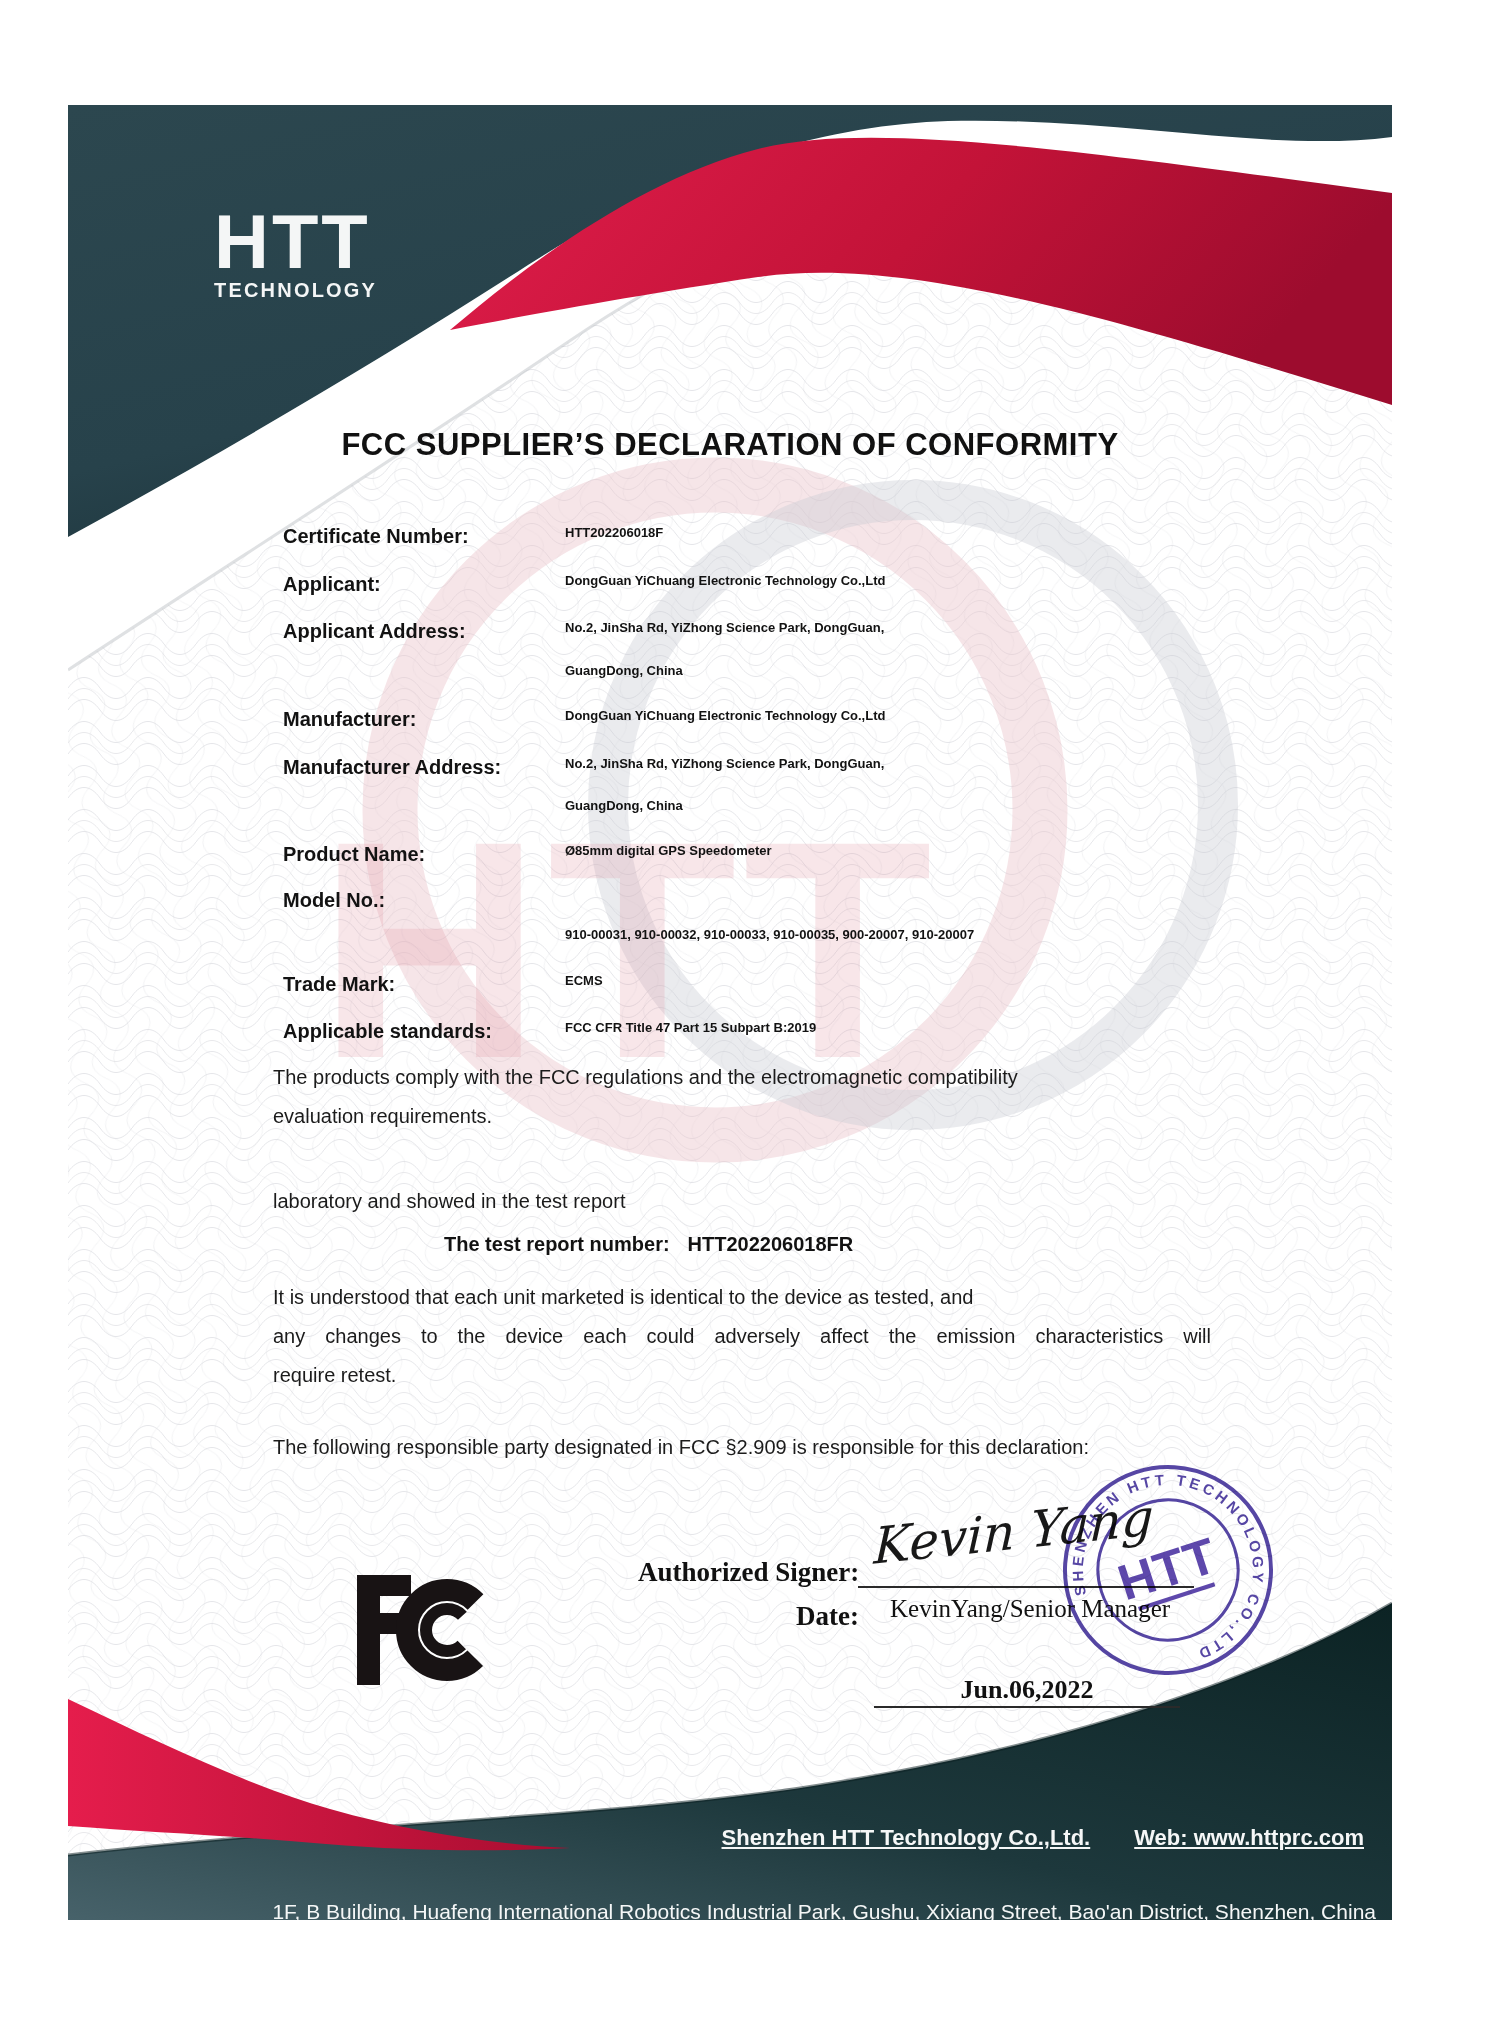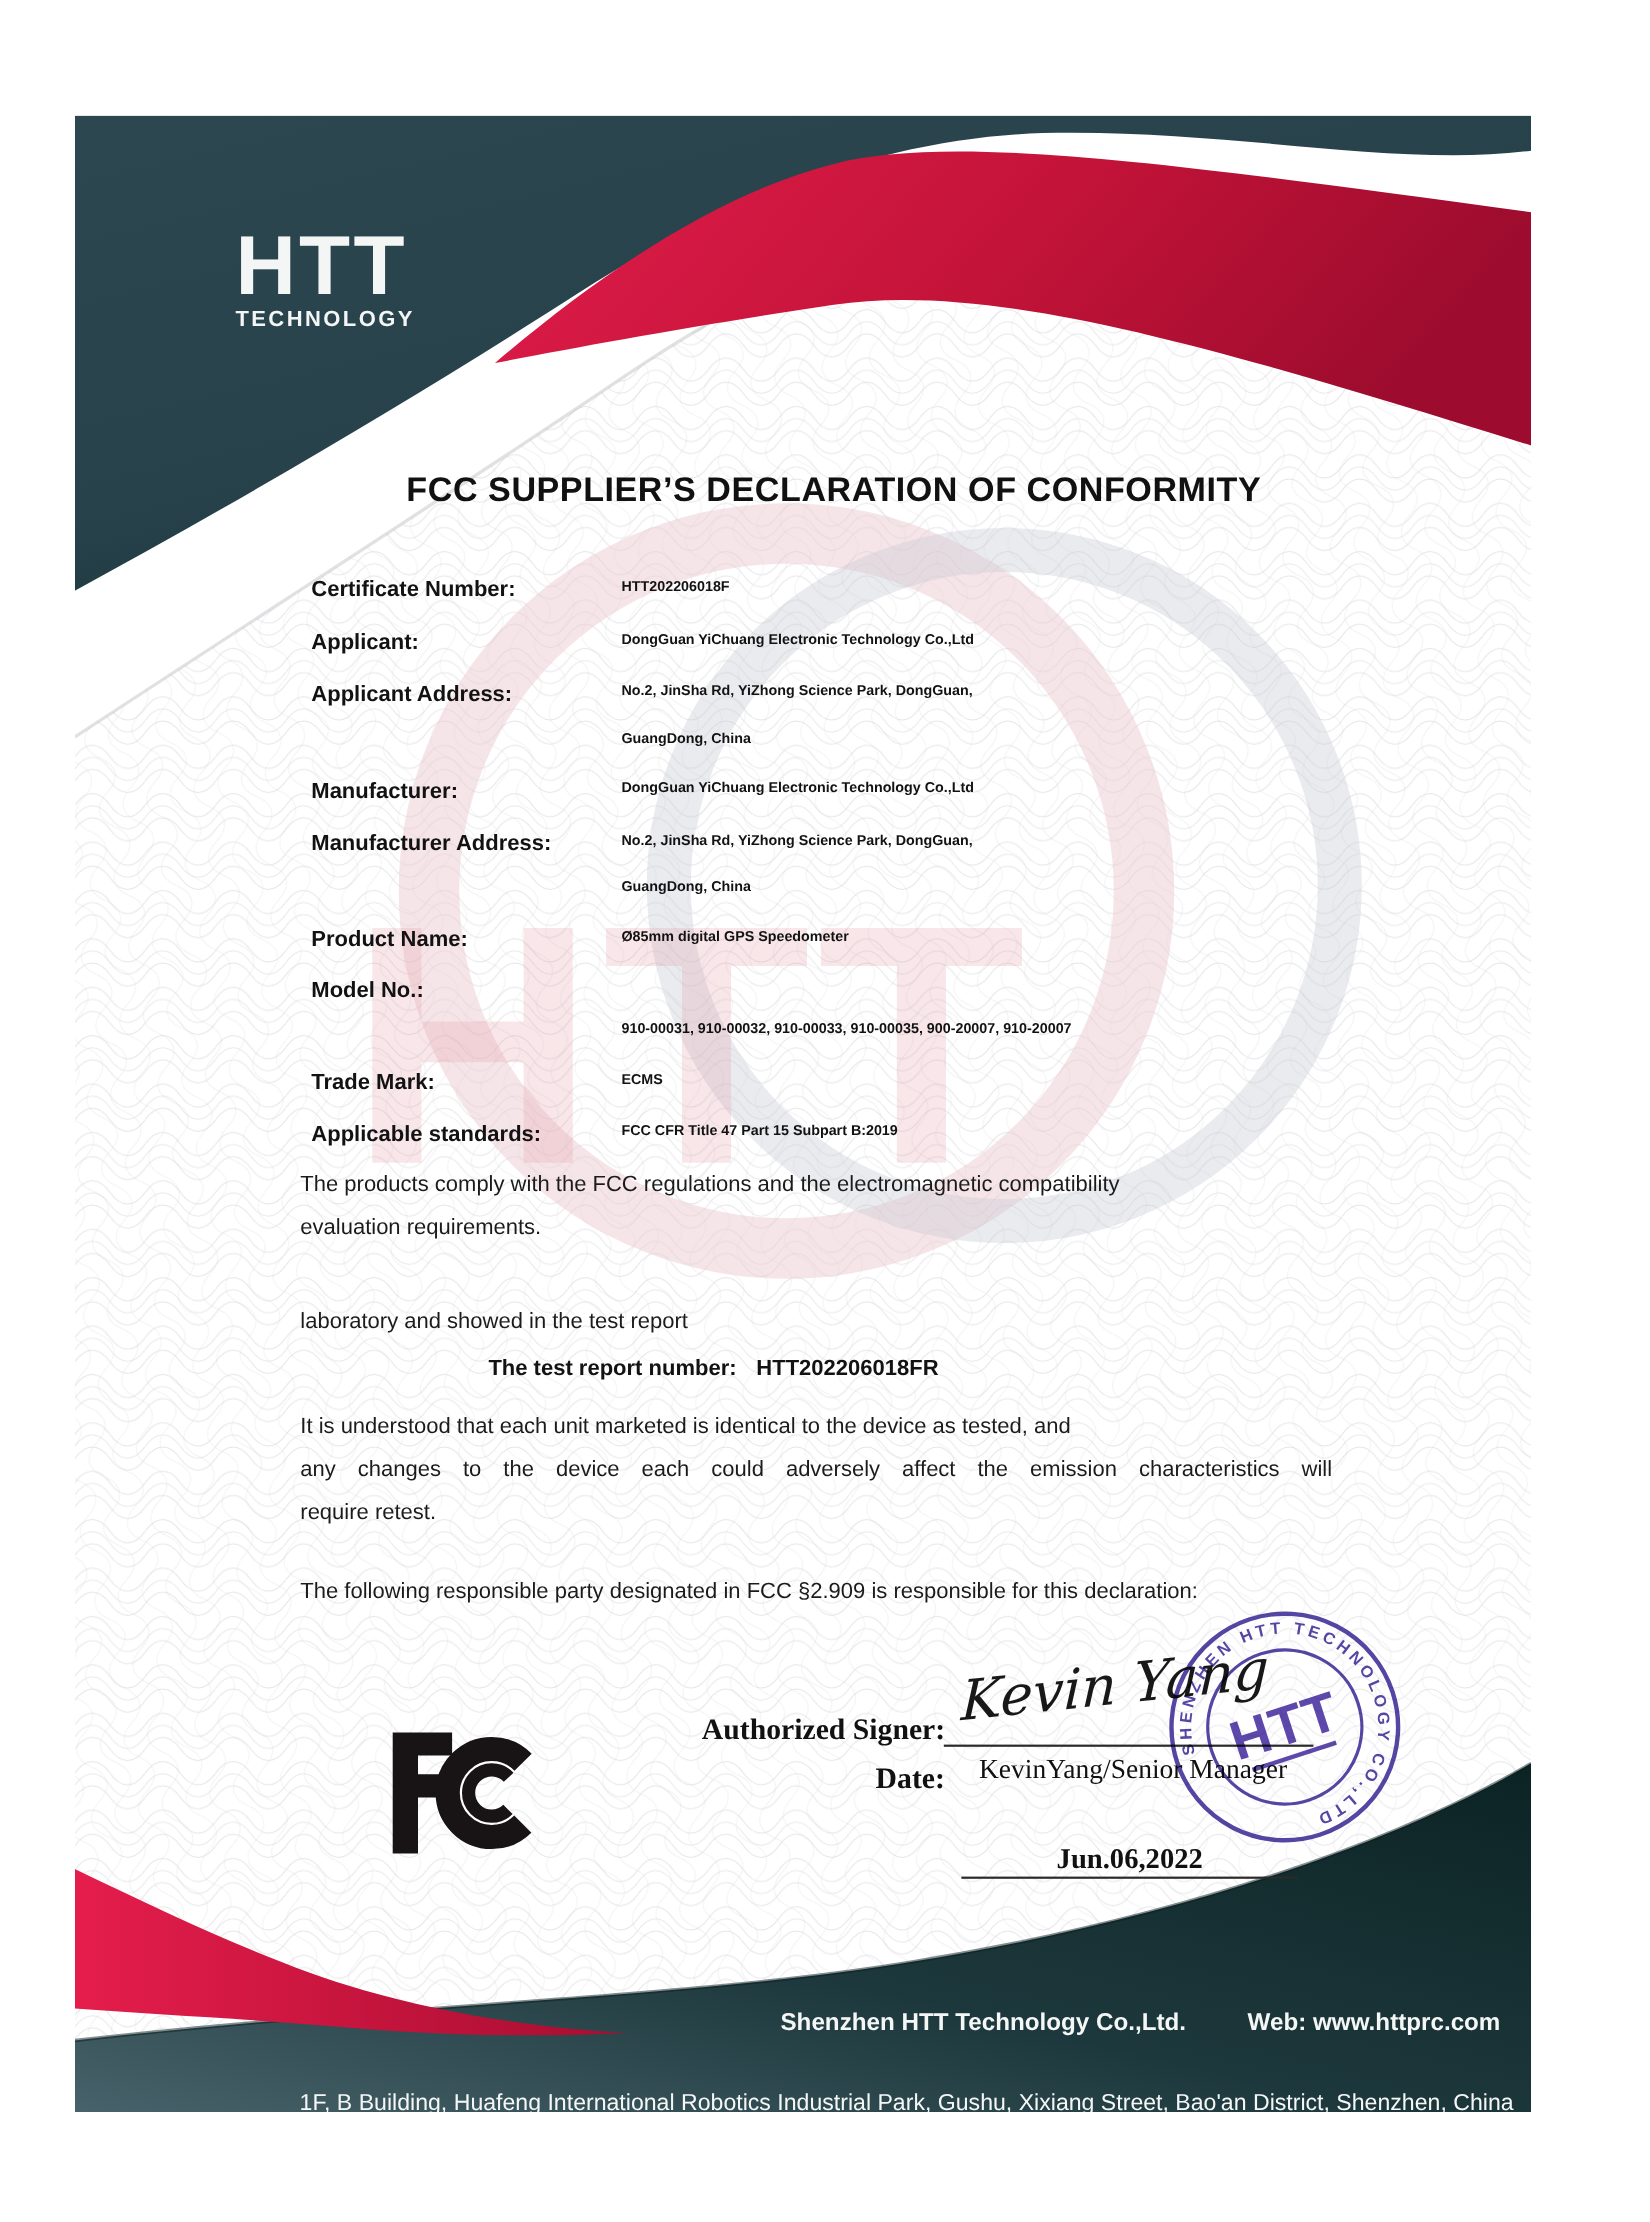--- a/index.html
+++ b/index.html
@@ -6,38 +6,38 @@
   .canvas{position:relative;width:1500px;height:2020px;background:#ffffff;overflow:hidden;
           font-family:"Liberation Sans",sans-serif;}
   .page{position:absolute;left:68px;top:105px;width:1324px;height:1815px;background:#ffffff;overflow:hidden;}
   .bg{position:absolute;inset:0;width:100%;height:100%;}
   .abs{position:absolute;white-space:nowrap;}
   
   .brand{left:146px;top:102px;color:#f4f6f6;}
   .brand .big{font-size:76px;font-weight:bold;letter-spacing:3px;line-height:70px;}
   .brand .sub{font-size:20px;font-weight:bold;letter-spacing:2.2px;margin-top:2px;}
   
-  .title{left:0;top:322px;width:1324px;text-align:center;font-size:31px;font-weight:bold;color:#111;letter-spacing:.5px;padding-left:28px;}
+  .title{left:0;top:322px;width:1324px;text-align:center;font-size:31px;font-weight:bold;color:#111;letter-spacing:.5px;}
   
   .flab{font-size:20px;font-weight:bold;color:#121212;}
   .fval{font-size:13px;font-weight:bold;color:#121212;}
   
   .para{font-size:20px;color:#1b1b1b;}
   .pjust{white-space:normal;width:938px;text-align:justify;text-align-last:justify;}
   .repline{font-size:20px;font-weight:bold;color:#121212;}
   .repline .gap{display:inline-block;width:18px;}
   
   .serifb{font-family:"Liberation Serif",serif;font-weight:bold;color:#111;}
   .serifr{font-family:"Liberation Serif",serif;color:#111;}
   .sigline{border-bottom:2px solid #2a2a2a;height:0;}
   .signame{font-family:"DejaVu Serif",serif;font-style:italic;font-size:50px;color:#181818;
            transform:rotate(-6deg) skewX(-8deg);}
   
   .foot{color:#f5f7f7;}
-  .fo1{right:28px;top:1720px;font-size:22px;font-weight:bold;display:flex;gap:56px;}
+  .fo1{right:28px;top:1720px;font-size:22px;font-weight:bold;display:flex;gap:44px;text-decoration:underline;}
   .fo2{right:22px;top:1770px;font-size:21px;display:flex;gap:30px;}
   .fo3{right:16px;top:1795px;font-size:21px;}
 </style>
 </head>
 <body>
 
 <div class="canvas">
   <div class="page">
 
     <svg class="bg" viewBox="0 0 1324 1815" preserveAspectRatio="none" aria-hidden="true">

